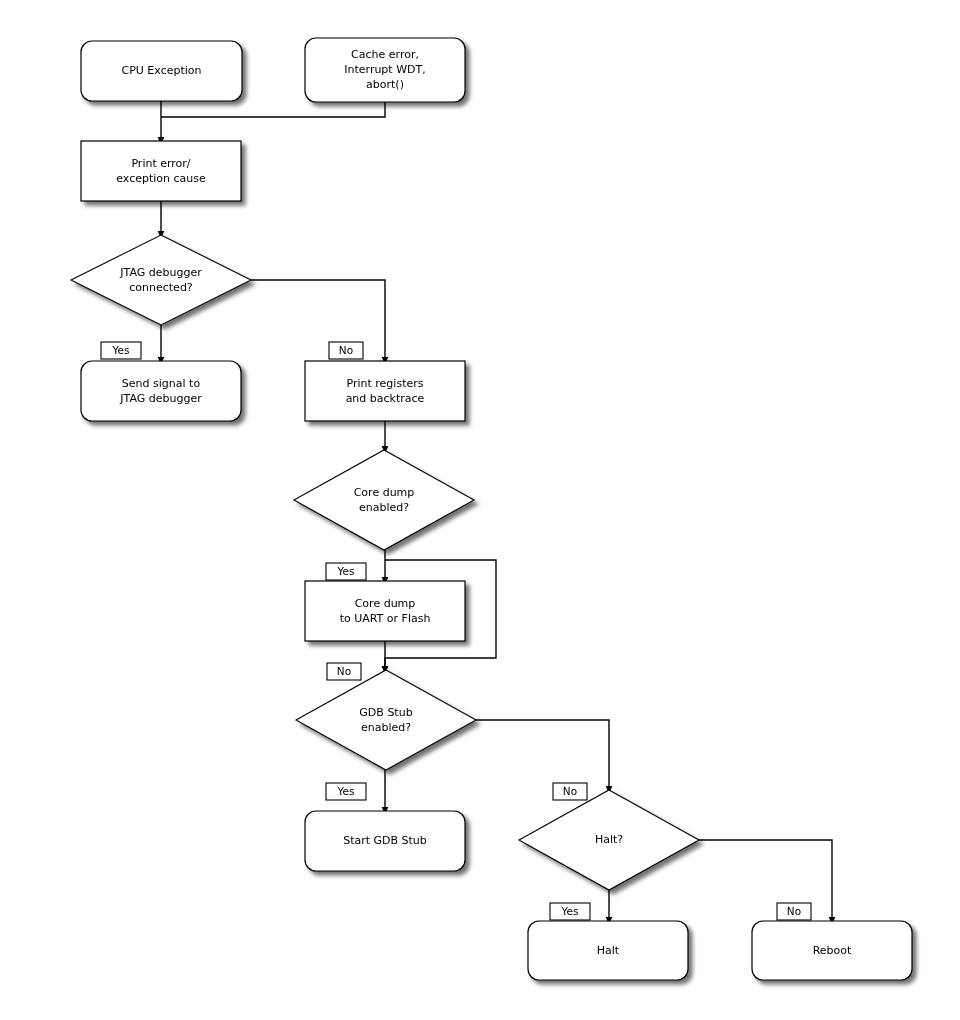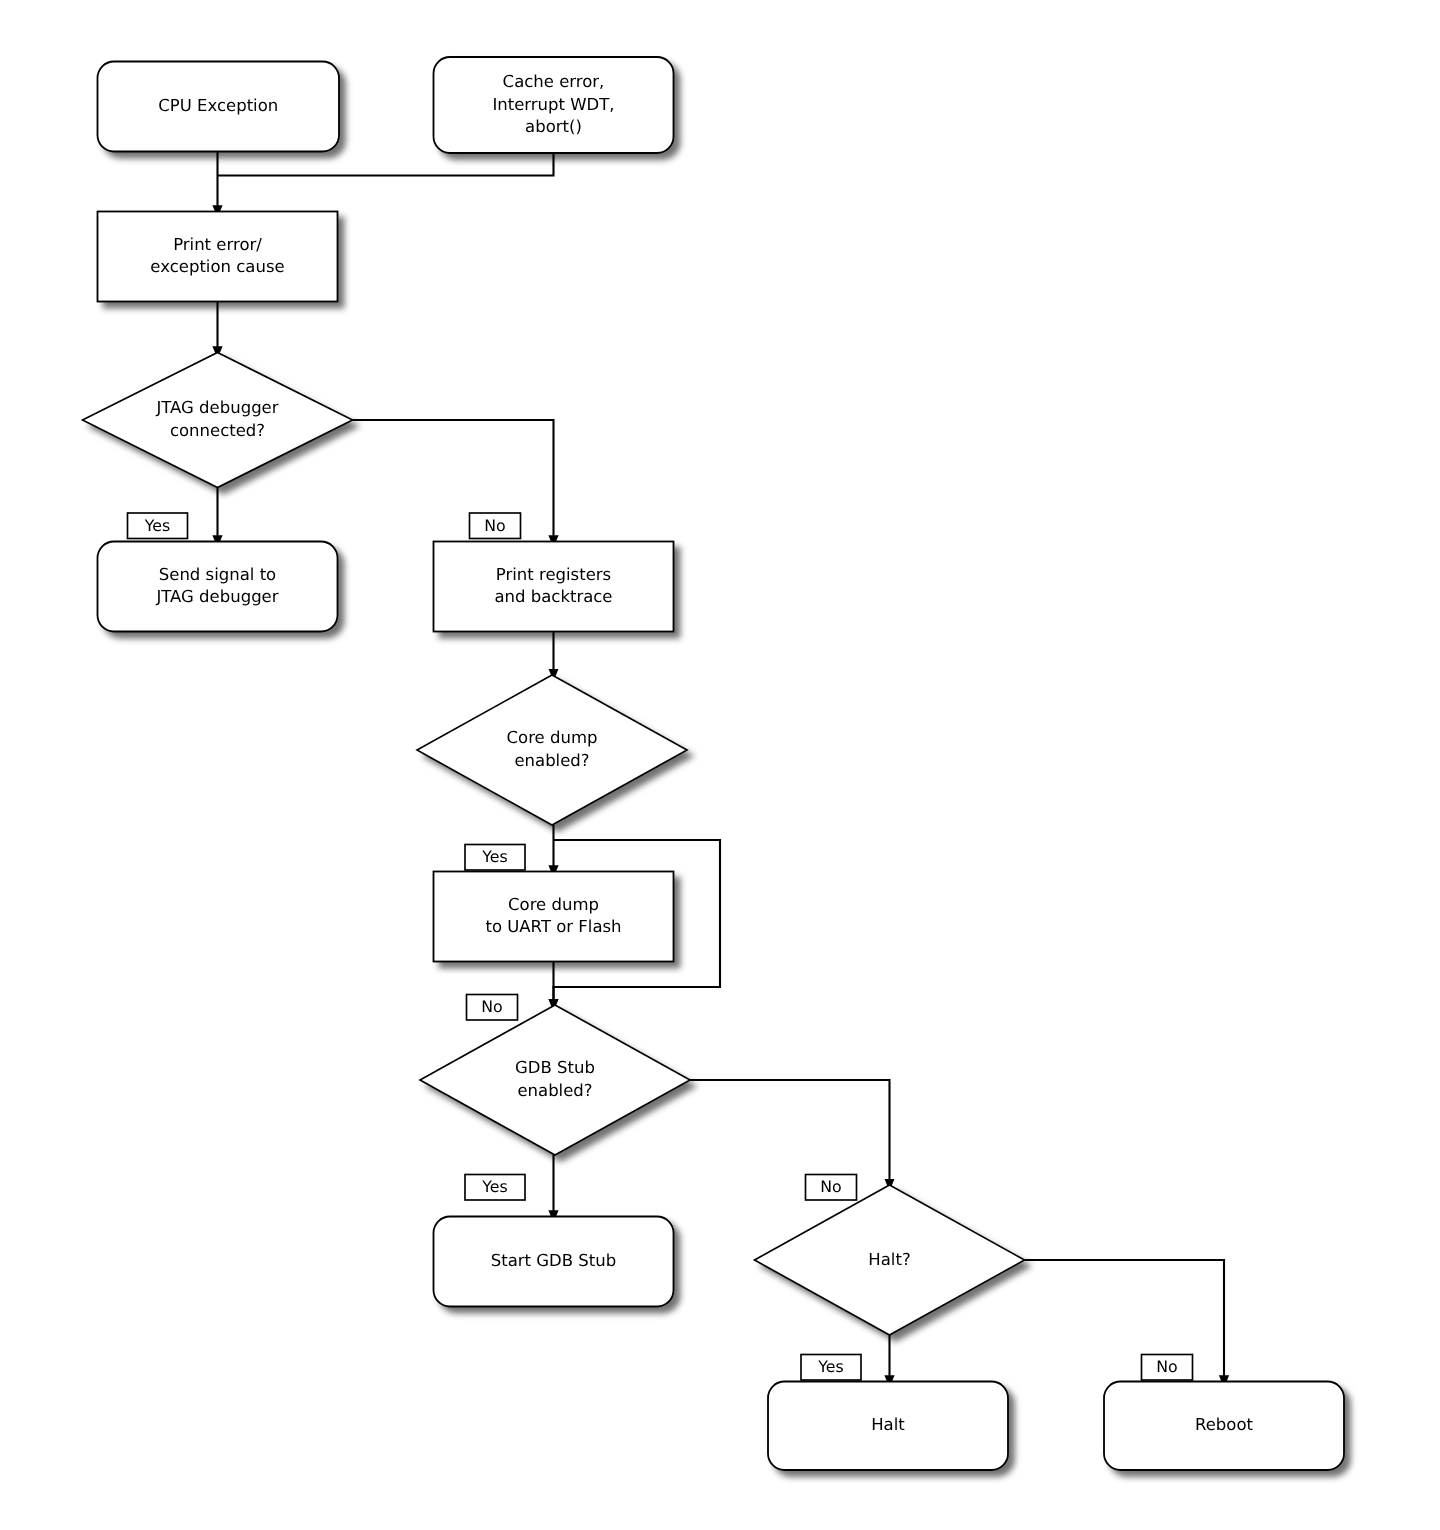--- a/index.html
+++ b/index.html
@@ -9,21 +9,21 @@
   }
   body {
     width: 960px;
     height: 1020px;
     font-family: "DejaVu Sans", sans-serif;
     position: relative;
     overflow: hidden;
   }
   #canvas {
     position: absolute;
-    left: 0;
+    left: 16px;
     top: 0;
     width: 940px;
     height: 1020px;
   }
   svg.flow {
     position: absolute;
     left: 0;
     top: 0;
     width: 960px;
     height: 1020px;

